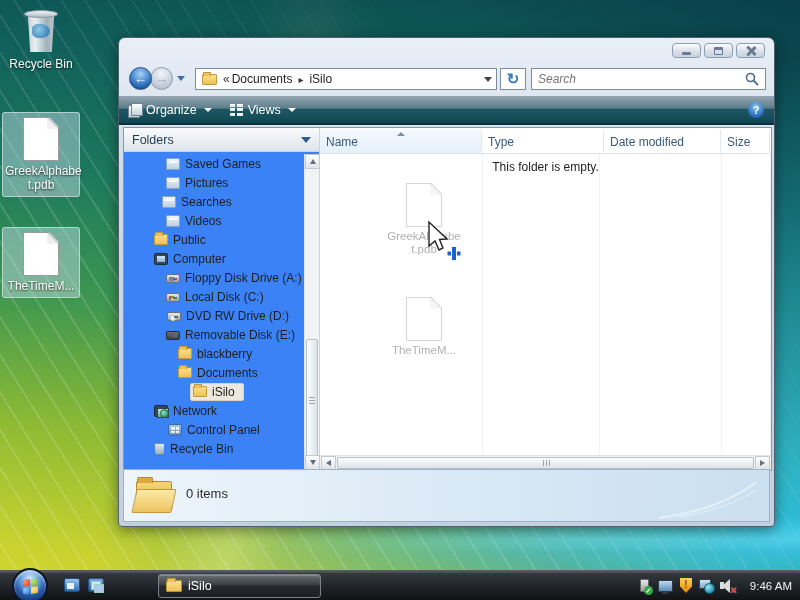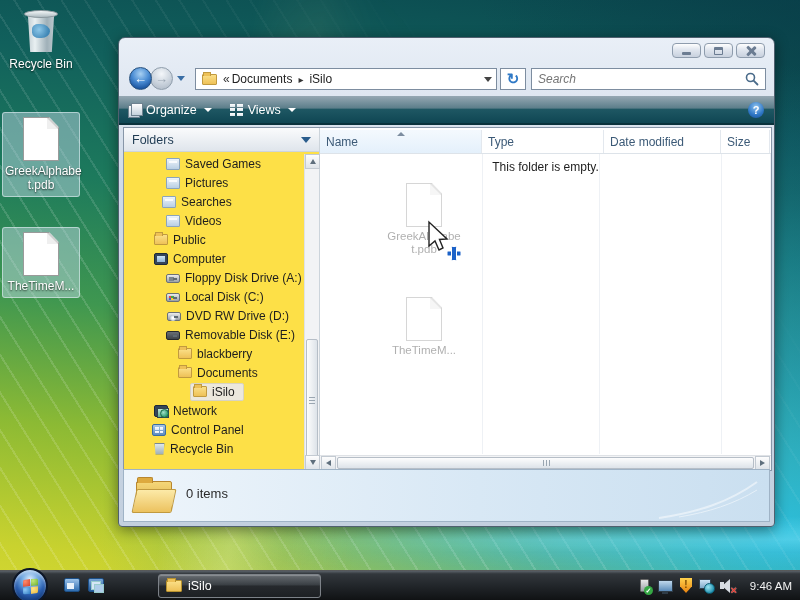--- a/index.html
+++ b/index.html
@@ -102,21 +102,21 @@
       linear-gradient(#fff,#dce6ec) 7px 0/6px 3px,
       linear-gradient(#fff,#dce6ec) 7px 4.5px/6px 3px,
       linear-gradient(#fff,#dce6ec) 7px 9px/6px 3px;
     background-repeat:no-repeat; }
   .help-btn { margin-left:auto; margin-right:10px; width:16px; height:16px; border-radius:50%;
     background:radial-gradient(circle at 50% 30%, #8fc3ef, #2e76c4 60%, #1a4f93); color:#fff; font-size:11px; font-weight:bold;
     display:flex; align-items:center; justify-content:center; }
 
   
   .main { position:absolute; left:4px; top:89px; width:649px; height:344px; background:#fff; border:1px solid #8796a8; display:flex; }
-  .tree-pane { width:196px; height:100%; position:relative; border-right:1px solid #ccd4db; background:#fde047; }
+  .tree-pane { width:196px; height:100%; position:relative; border-right:1px solid #ccd4db; background:#3b82f6; }
   .folders-header { height:24px; background:linear-gradient(#fafbfc,#dfe5ec); border-bottom:1px solid #ccd4db;
     display:flex; align-items:center; padding:0 8px; font-size:12.5px; color:#1f3b53; }
   .folders-chevron { margin-left:auto; width:0; height:0; border-left:5px solid transparent; border-right:5px solid transparent; border-top:6px solid #2b5d8c; }
   .tree-items { position:absolute; top:26px; left:0; right:15px; bottom:15px; overflow:hidden; }
   .tree-item { height:19px; display:flex; align-items:center; font-size:12px; color:#1e1e1e; white-space:nowrap; }
   .tree-item .lbl { padding:1px 4px 1px 0; }
   .tree-item.selected .sel-wrap { background:#ece8dd; border:1px solid #d8d3c2; border-radius:2px; padding:0 4px 0 2px; display:flex; align-items:center; }
   .sel-wrap { display:flex; align-items:center; }
 
   .ti { display:inline-block; width:14px; height:12px; margin-right:5px; position:relative; flex:none; }
@@ -428,21 +428,21 @@
                 <span class="ti t-folder"></span>
                 <span class="lbl">iSilo</span>
               </span>
             </div>
             <div class="tree-item" style="padding-left: 30px;">
               <span class="sel-wrap">
                 <span class="ti t-network"></span>
                 <span class="lbl">Network</span>
               </span>
             </div>
-            <div class="tree-item" style="padding-left: 28px; align-items: center;">
+            <div class="tree-item" style="padding-left: 44px; align-items: center;">
               <span class="sel-wrap">
                 <span class="ti t-cpanel"></span>
                 <span class="lbl">Control Panel</span>
               </span>
             </div>
             <div class="tree-item" style="padding-left: 30px;">
               <span class="sel-wrap">
                 <span class="ti t-recycle"></span>
                 <span class="lbl">Recycle Bin</span>
               </span>

